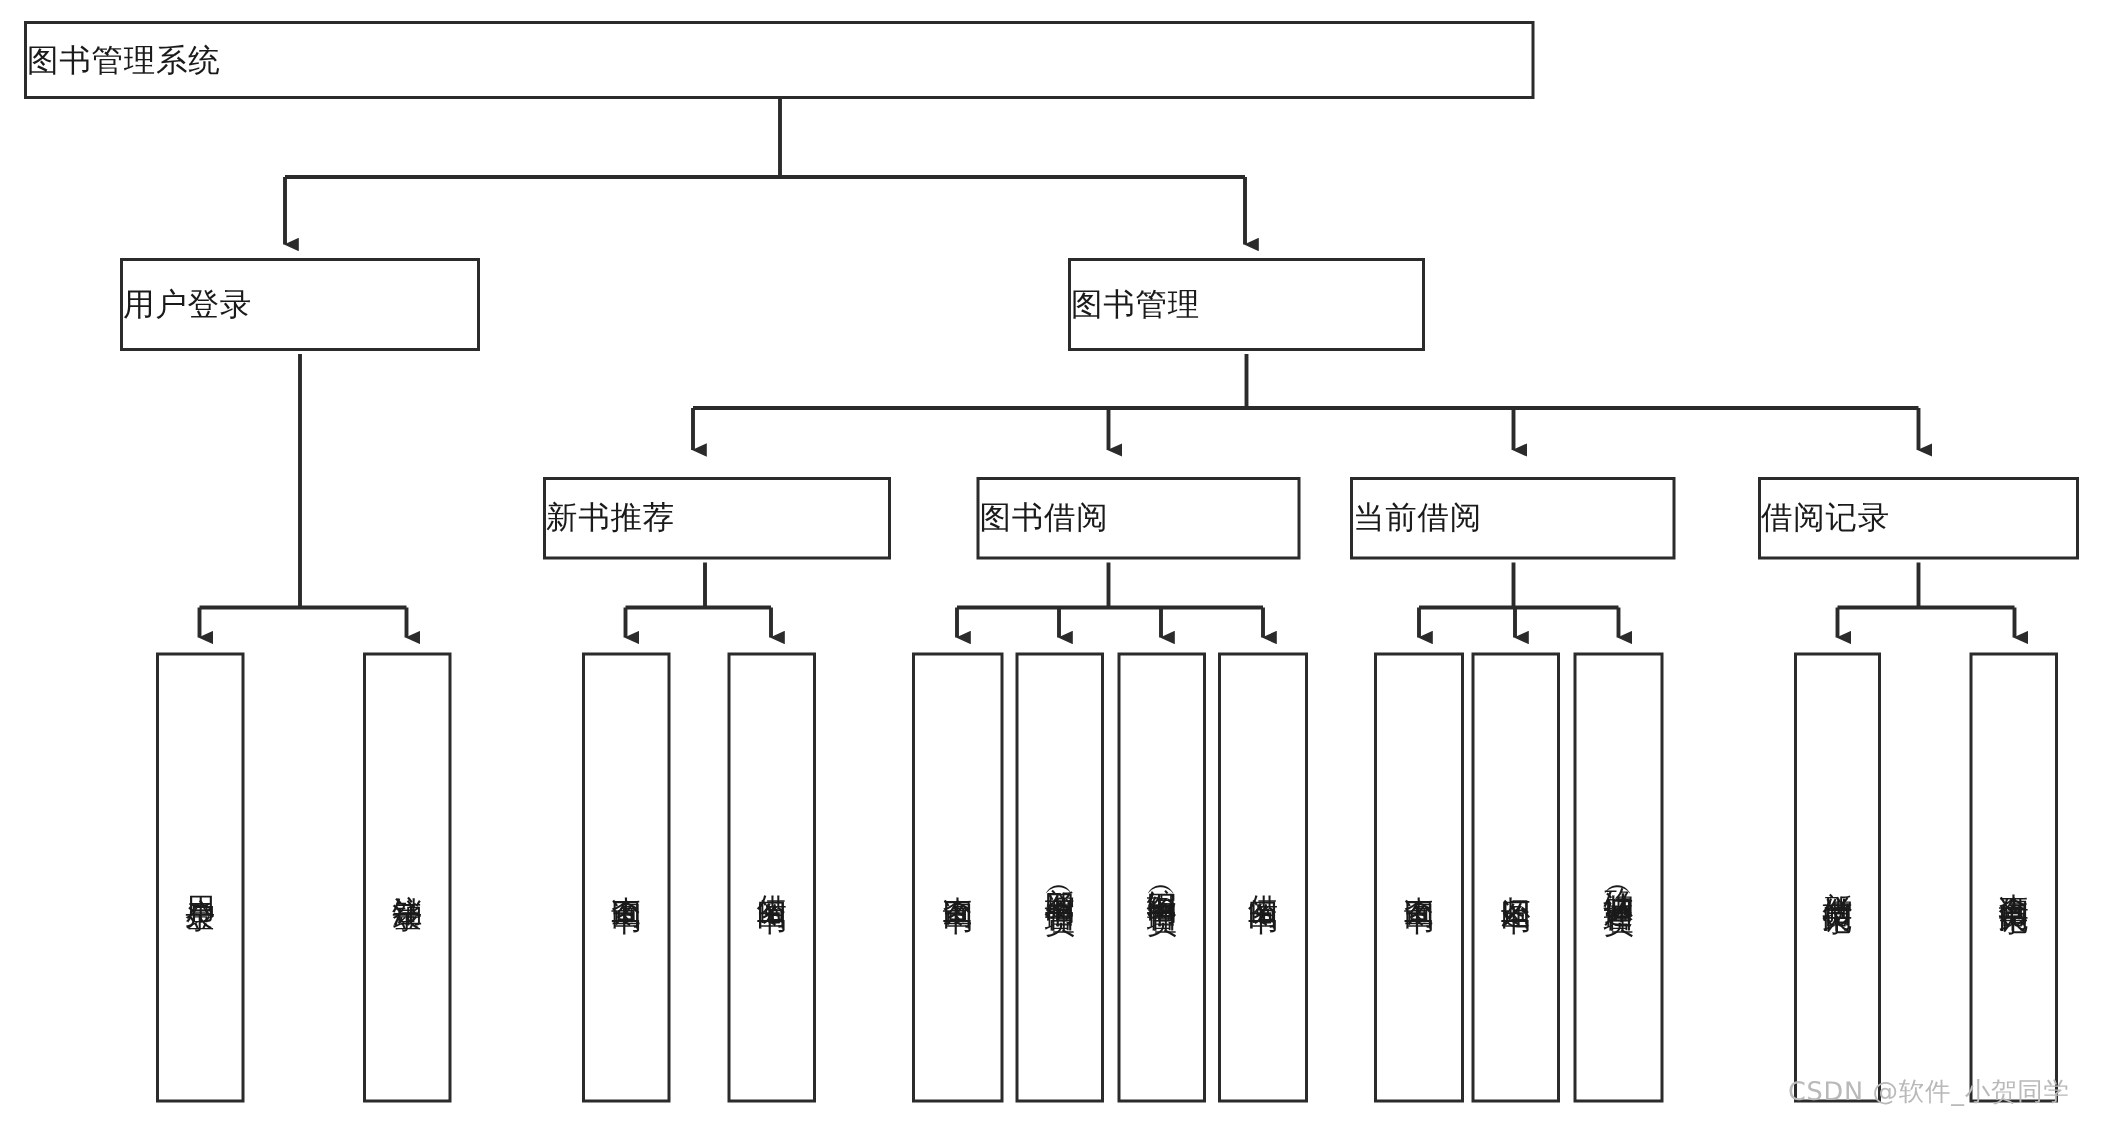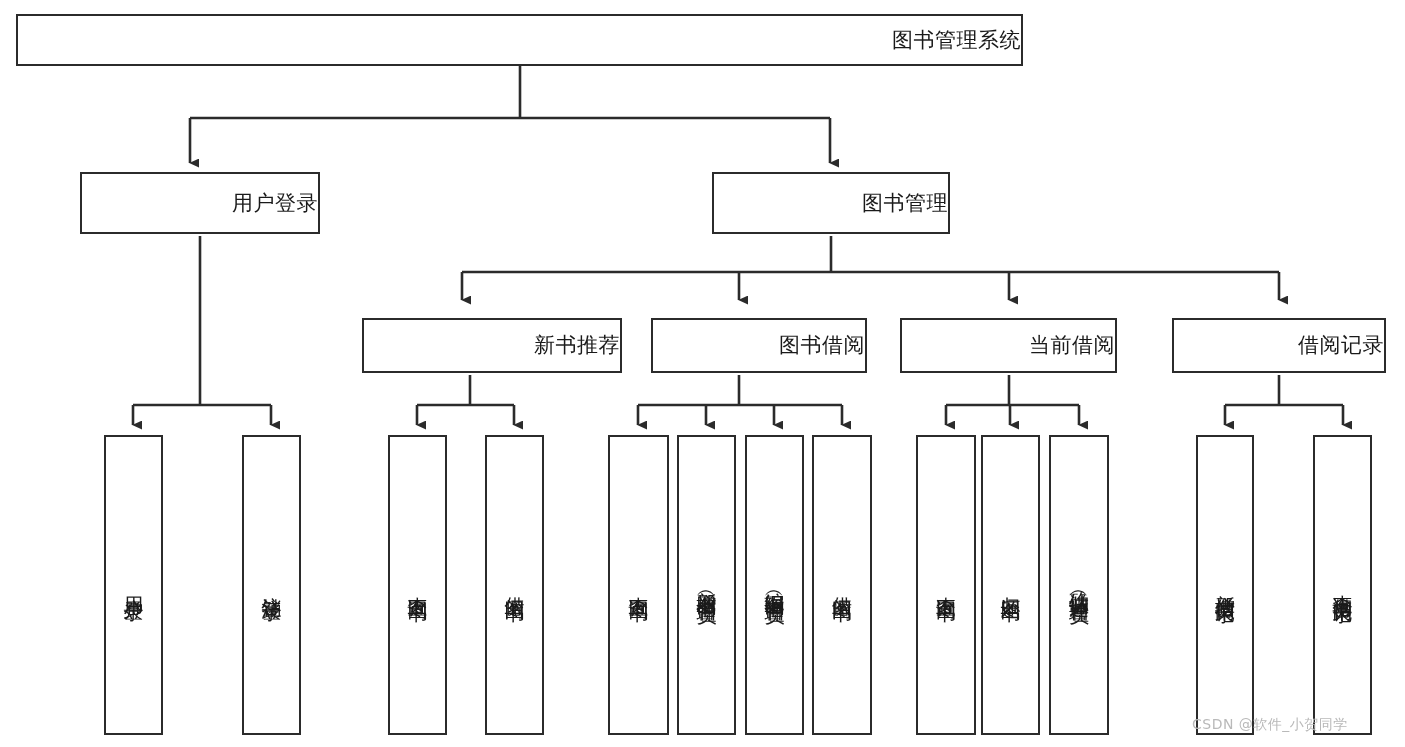--- a/index.html
+++ b/index.html
@@ -26,21 +26,21 @@
     height: 747px;
     pointer-events: none;
   }
   .node {
     position: absolute;
     box-sizing: border-box;
     border: 2px solid #2b2b2b;
     background: #ffffff;
     display: flex;
     align-items: center;
-    justify-content: flex-end;
+    justify-content: flex-start;
     color: #1a1a1a;
   }
   .node .label {
     font-size: 21px;
     line-height: 1.18;
     letter-spacing: 0.5px;
     white-space: nowrap;
     text-align: center;
   }
   .node.leaf {
@@ -51,21 +51,21 @@
     writing-mode: vertical-rl;
     text-orientation: upright;
     font-size: 20px;
     line-height: 1.35;
     letter-spacing: 2px;
     white-space: nowrap;
     max-height: 280px;
   }
   .watermark {
     position: absolute;
-    font-size: 14px;
+    font-size: 17px;
     color: #b9b9b9;
     white-space: nowrap;
     letter-spacing: 0.5px;
   }
 </style>
 </head>
 <body>
 
 <div id="canvas">
 
@@ -119,25 +119,25 @@
     </g>
   </svg>
 
   <div class="node" style="left:16px; top:14px; width:1007px; height:52px;">
     <span class="label">图书管理系统</span>
   </div>
 
   <div class="node" style="left:80px; top:172px; width:240px; height:62px;">
     <span class="label">用户登录</span>
   </div>
-  <div class="node" style="left:712px; top:172px; width:238px; height:62px;padding-left:44px;">
+  <div class="node" style="left:712px; top:172px; width:238px; height:62px;">
     <span class="label">图书管理</span>
   </div>
 
-  <div class="node" style="left:362px; top:318px; width:260px; height:55px;">
+  <div class="node" style="left:362px; top:318px; width:232px; height:55px;">
     <span class="label">新书推荐</span>
   </div>
   <div class="node" style="left:631px; top:318px; width:216px; height:55px;margin-left:20px;">
     <span class="label">图书借阅</span>
   </div>
   <div class="node" style="left:1172px; top:318px; width:214px; height:55px;">
     <span class="label">借阅记录</span>
   </div>
   <div class="node" style="left:900px; top:318px; width:217px; height:55px;">
     <span class="label">当前借阅</span>

